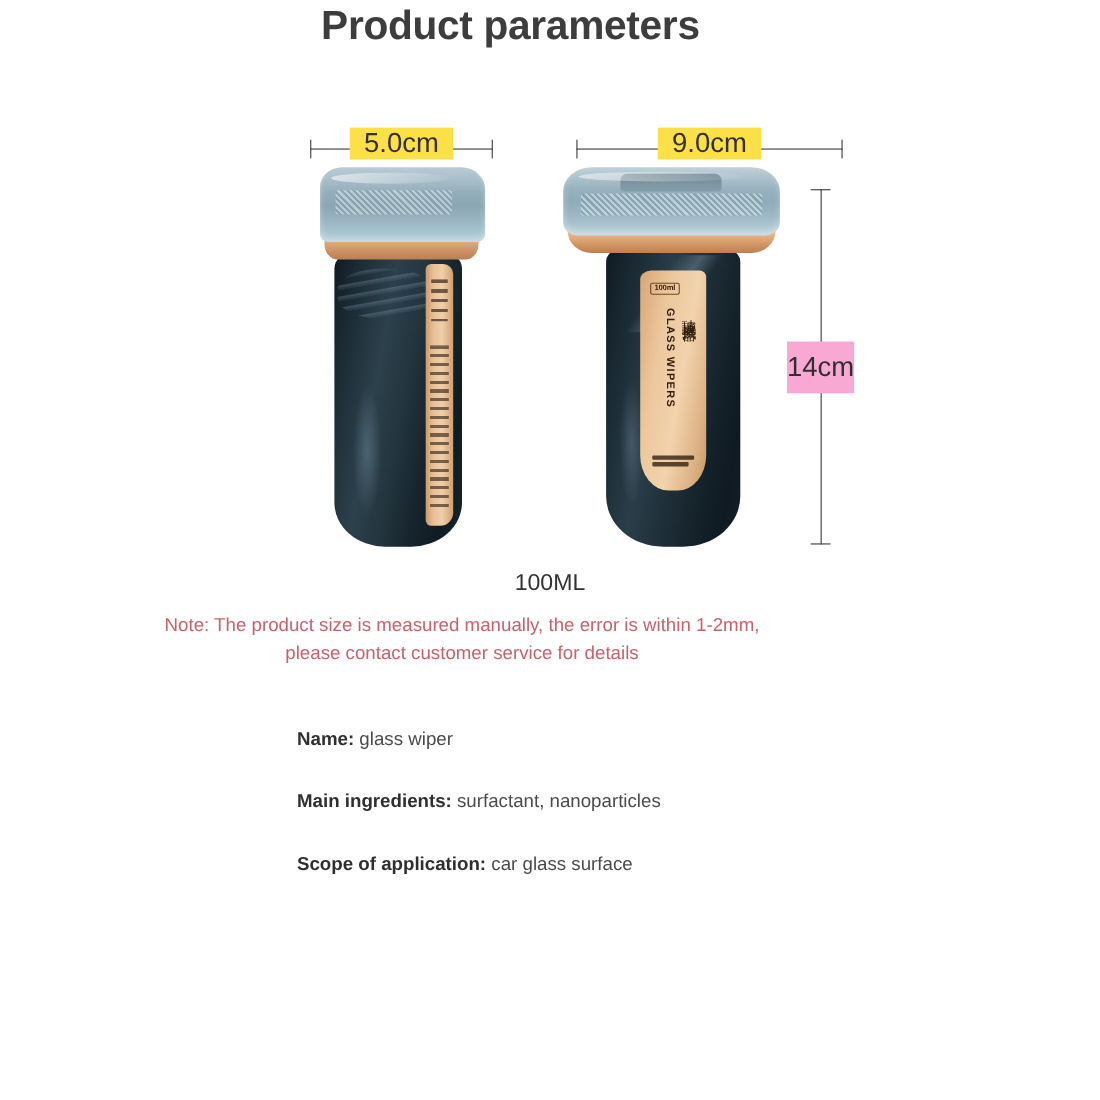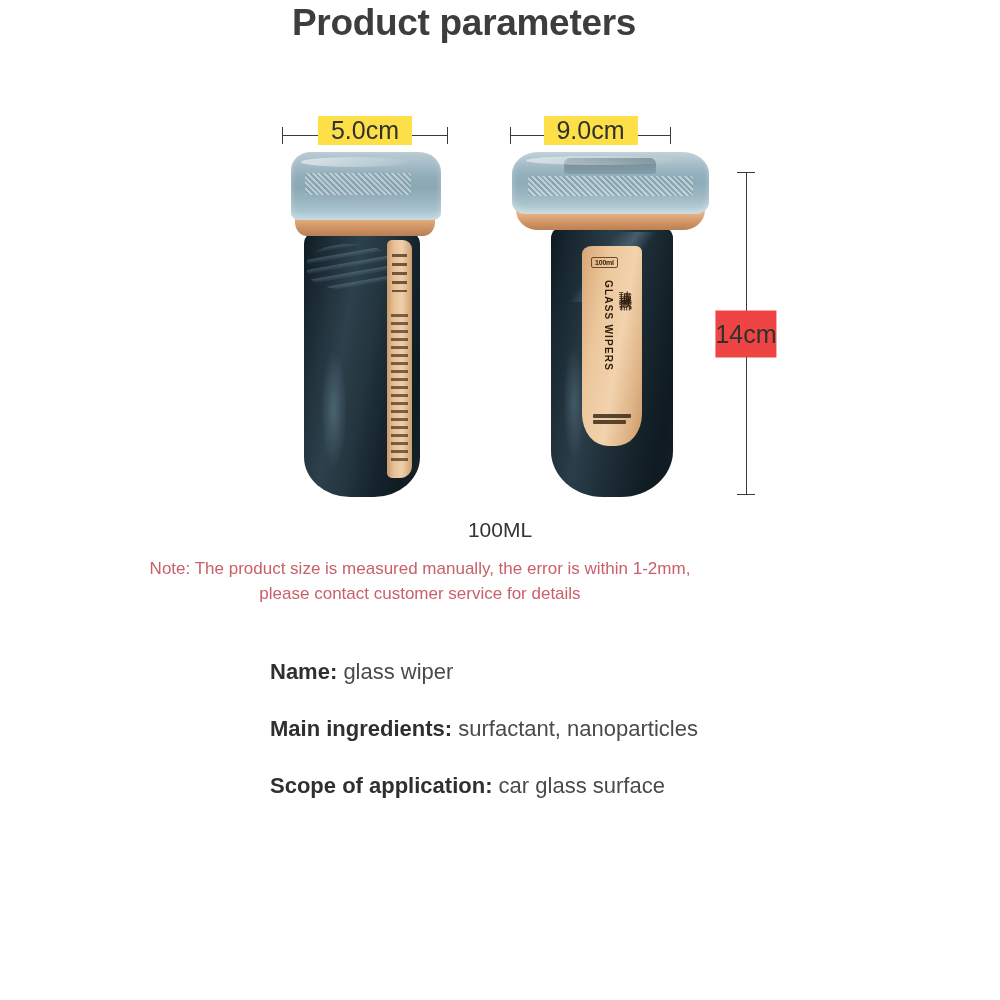--- a/index.html
+++ b/index.html
@@ -41,21 +41,21 @@
     position: absolute; left: 11px; top: 0; bottom: 0;
     width: 1px; background: #3a3a3a;
   }
   .dim-v .cap {
     position: absolute; left: 2px; width: 18px; height: 1px; background: #3a3a3a;
   }
   .dim-v .cap.t { top: 0; }
   .dim-v .cap.b { bottom: 0; }
   .dim-v .lbl {
     position: absolute; top: 50%; left: 50%; transform: translate(-50%, -50%);
-    background: #ef4444; padding: 9px 0;
+    background: #f9a8d4; padding: 9px 0;
     font-size: 25px; color: #303030; white-space: nowrap;
   }
 
   
   .bottle { position: absolute; }
 
   
   #bottle-left { left: 283px; top: 152px; width: 168px; height: 345px; }
 
   #bottle-left .body {
@@ -238,41 +238,41 @@
   }
   .note {
     position: absolute; top: 556px; left: 0; width: 840px;
     text-align: center; font-size: 17px; line-height: 25px;
     color: #c9606a;
   }
 
   
   .specs { position: absolute; left: 270px; top: 658px; width: 700px; }
   .spec-row {
-    font-size: 22px; color: #3a3a3a; line-height: 28px;
+    font-size: 17px; color: #3a3a3a; line-height: 28px;
     margin-bottom: 29px; white-space: nowrap;
   }
   .spec-row .k { font-weight: bold; color: #2f2f2f; }
   .spec-row .v { color: #4a4a4a; }
 </style>
 </head>
 <body>
 
 <div id="page">
 
   <div class="title">Product parameters</div>
 
   <div class="dim-h" style="left:282px; top:124px; width:166px;">
     <div class="bar"></div>
     <div class="cap l"></div>
     <div class="cap r"></div>
     <div class="lbl">5.0cm</div>
   </div>
 
-  <div class="dim-h" style="left:510px; top:124px; width:161px;">
+  <div class="dim-h" style="left:524px; top:124px; width:242px;">
     <div class="bar"></div>
     <div class="cap l"></div>
     <div class="cap r"></div>
     <div class="lbl">9.0cm</div>
   </div>
 
   <div class="dim-v" style="left:735px; top:172px; height:323px;">
     <div class="bar"></div>
     <div class="cap t"></div>
     <div class="cap b"></div>

